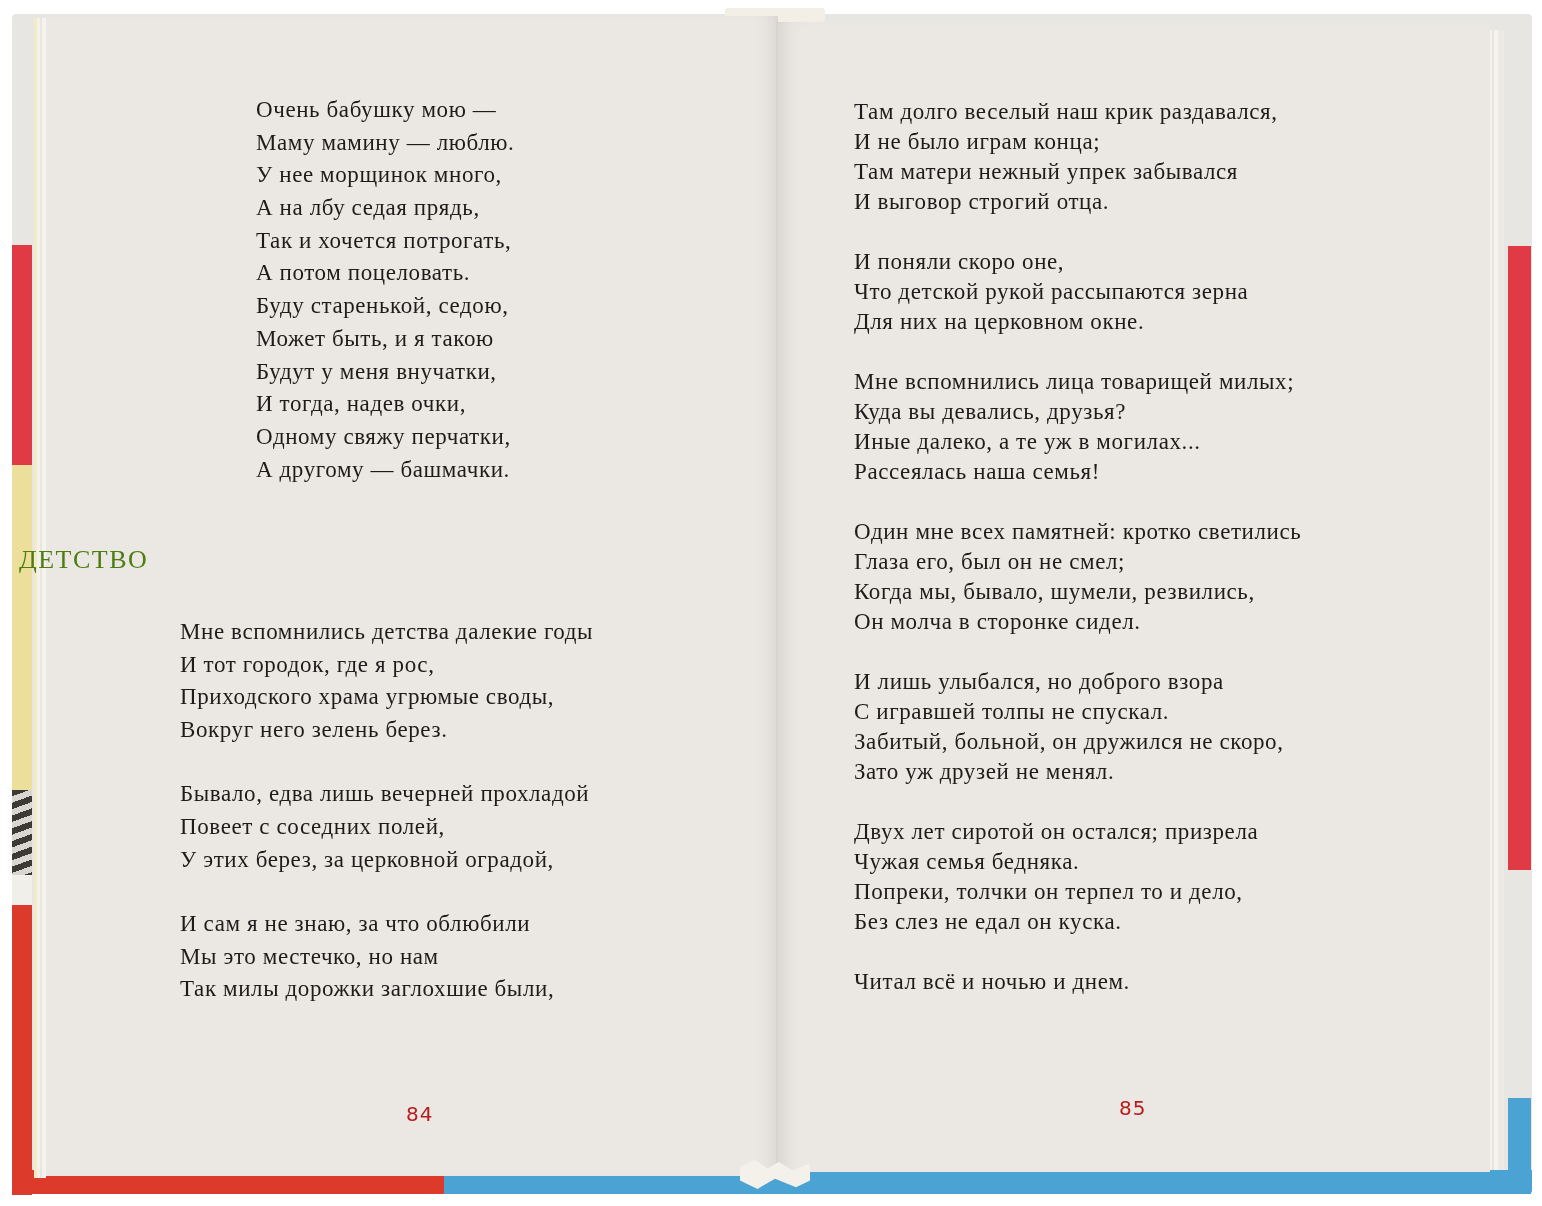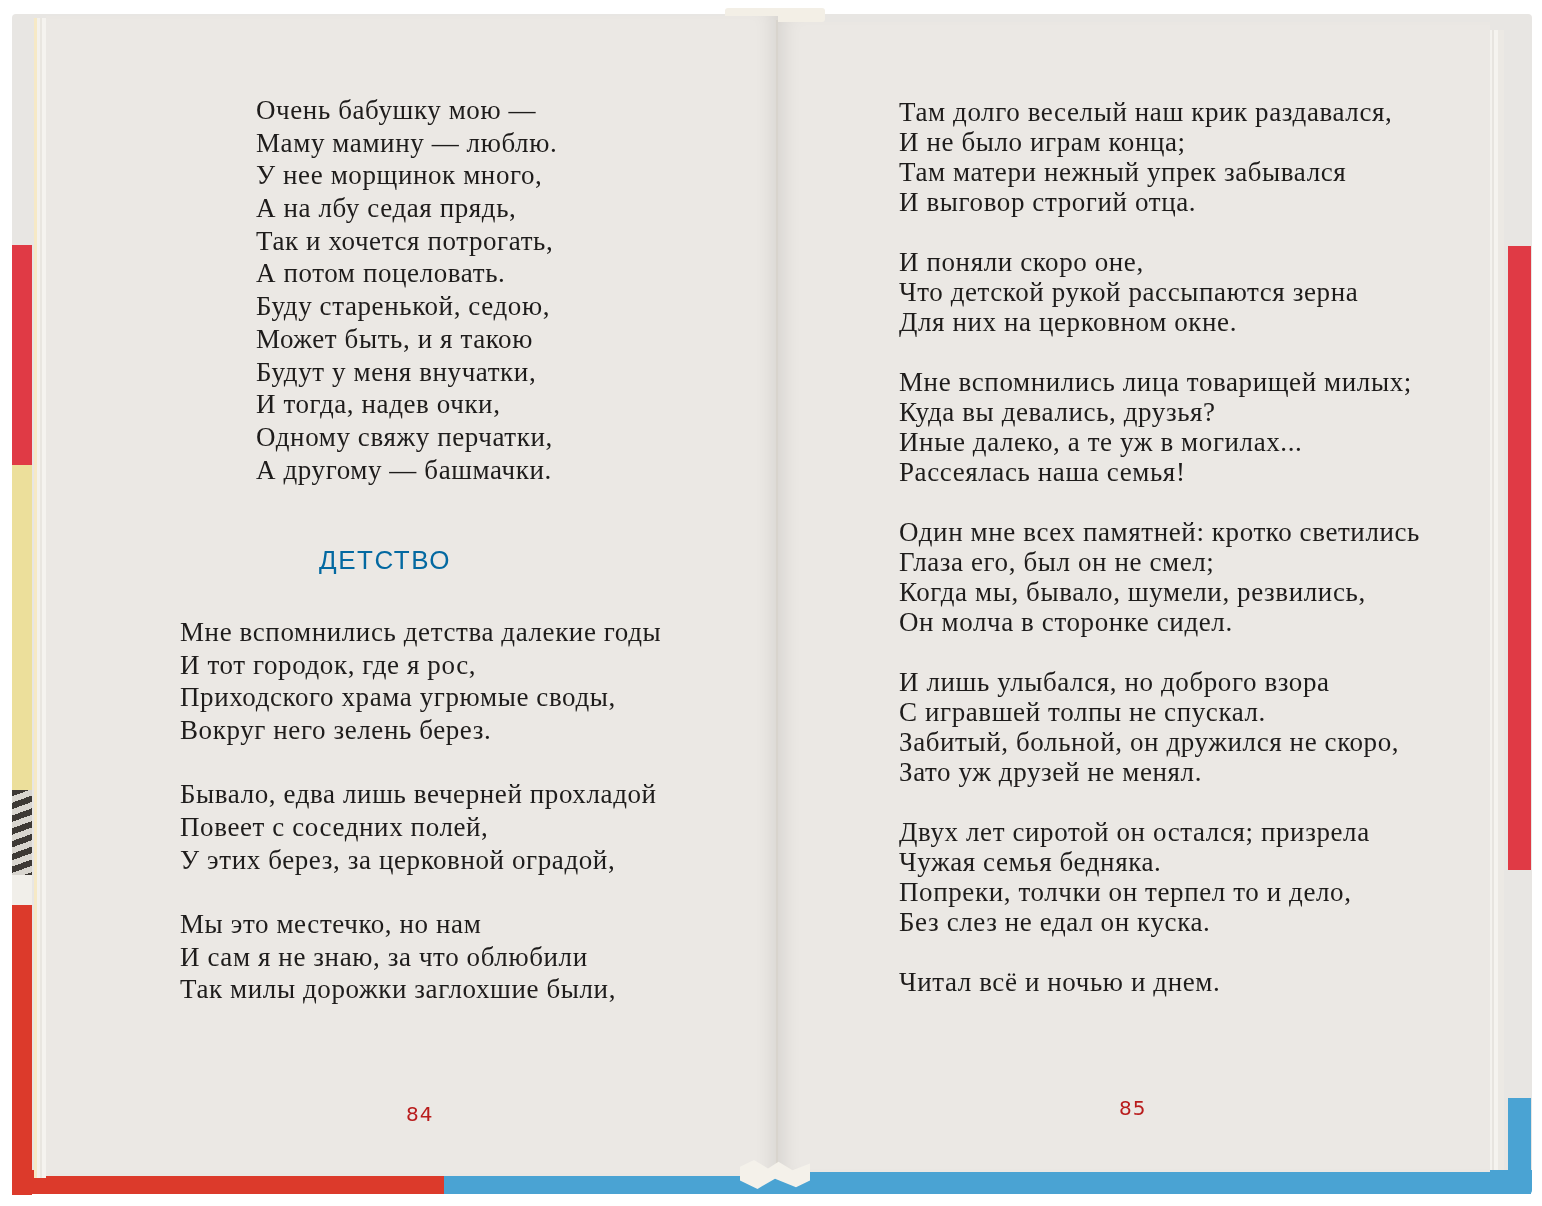--- a/index.html
+++ b/index.html
@@ -99,51 +99,50 @@
       left: 776px; top: 20px;
       width: 2px; height: 1152px;
       background: #d8d4cd;
     }
 
     
     .verse {
       position: absolute;
       font-family: "Liberation Serif", "DejaVu Serif", serif;
       color: #1e1c1b;
-      font-size: 27px;
+      font-size: 23px;
       letter-spacing: 0.6px;
       white-space: nowrap;
     }
     .verse .line {
       display: block;
       height: 32.6px;
       line-height: 32.6px;
     }
     .stanza { display: block; margin-bottom: 30px; }
     .stanza:last-child { margin-bottom: 0; }
 
     .verse-grandma { left: 210px; top: 78px; }
     .verse-grandma .line { height: 32.7px; line-height: 32.7px; }
 
     .verse-childhood-l { left: 134px; top: 600px; }
     .verse-childhood-l .stanza { margin-bottom: 32px; }
 
     .verse-childhood-r { left: 76px; top: 75px; }
-    .verse-childhood-r .line { height: 30px; line-height: 30px; margin-left: 45px; }
+    .verse-childhood-r .line { height: 30px; line-height: 30px; }
     .verse-childhood-r .stanza { margin-bottom: 30px; }
 
     .poem-title {
       position: absolute;
       left: 0; width: 732px;
       top: 529px;
-      text-align: center;
-      font-family: Liberation Sans, sans-serif;
+      font-family: Liberation Serif, serif;
       font-size: 26px;
       letter-spacing: 1.5px;
-      color: #0369a1;
+      color: #4d7c0f;
       margin-left: -27px;
     }
     .page-number {
       position: absolute;
       font-family: "DejaVu Sans", "Liberation Sans", sans-serif;
       font-size: 20px;
       color: #b91c1c;
       letter-spacing: 1px;
     }
     .page-number-left  { left: 360px; top: 1086px; }
@@ -196,22 +195,22 @@
         <span class="line">И тот городок, где я рос,</span>
         <span class="line">Приходского храма угрюмые своды,</span>
         <span class="line">Вокруг него зелень берез.</span>
       </span>
       <span class="stanza">
         <span class="line">Бывало, едва лишь вечерней прохладой</span>
         <span class="line">Повеет с соседних полей,</span>
         <span class="line">У этих берез, за церковной оградой,</span>
       </span>
       <span class="stanza">
+        <span class="line">И сам я не знаю, за что облюбили</span>
         <span class="line">Мы это местечко, но нам</span>
-        <span class="line">И сам я не знаю, за что облюбили</span>
         <span class="line">Так милы дорожки заглохшие были,</span>
       </span>
     </div>
 
     <div class="page-number page-number-left">84</div>
   </div>
 
   <div class="gutter-line"></div>
 
   <div class="page page-right">

